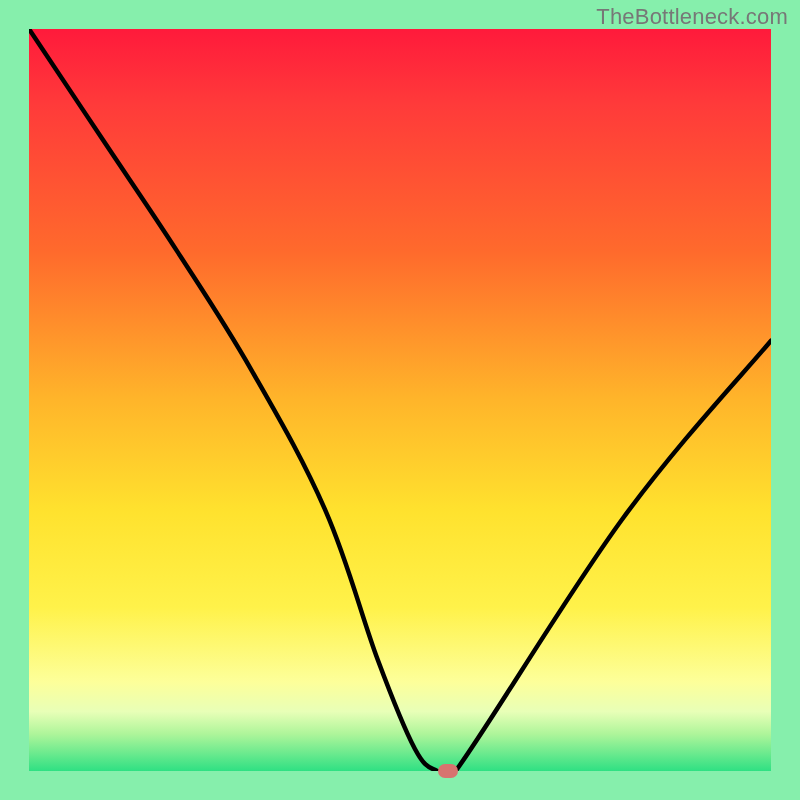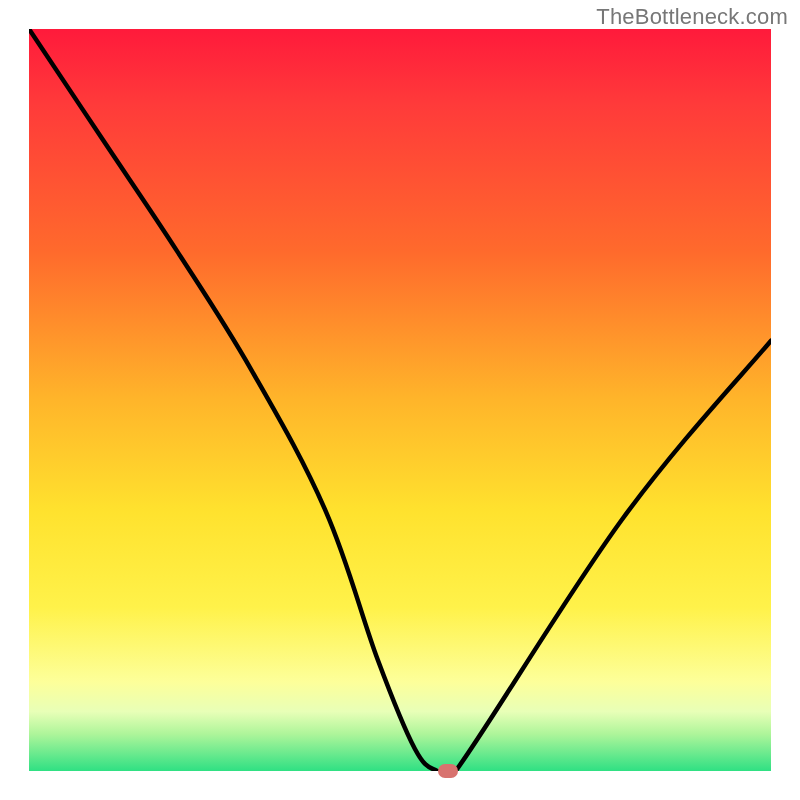--- a/index.html
+++ b/index.html
@@ -8,21 +8,21 @@
     width: 800px;
     height: 800px;
     background: #000;
     overflow: hidden;
     font-family: Arial, Helvetica, sans-serif;
   }
   .frame {
     position: relative;
     width: 800px;
     height: 800px;
-    background: #ffffff;
+    background: #86efac;
   }
   .plot-area {
     position: absolute;
     left: 29px;
     top: 29px;
     width: 742px;
     height: 742px;
     
     background: linear-gradient(
       to bottom,

